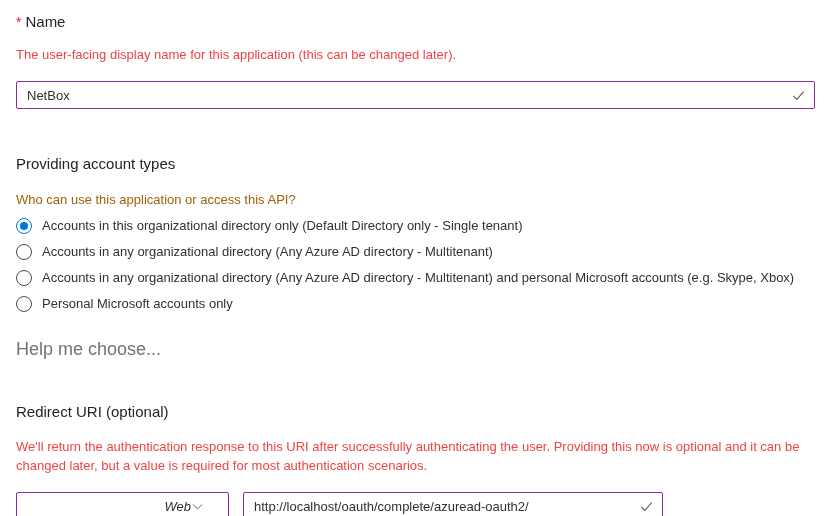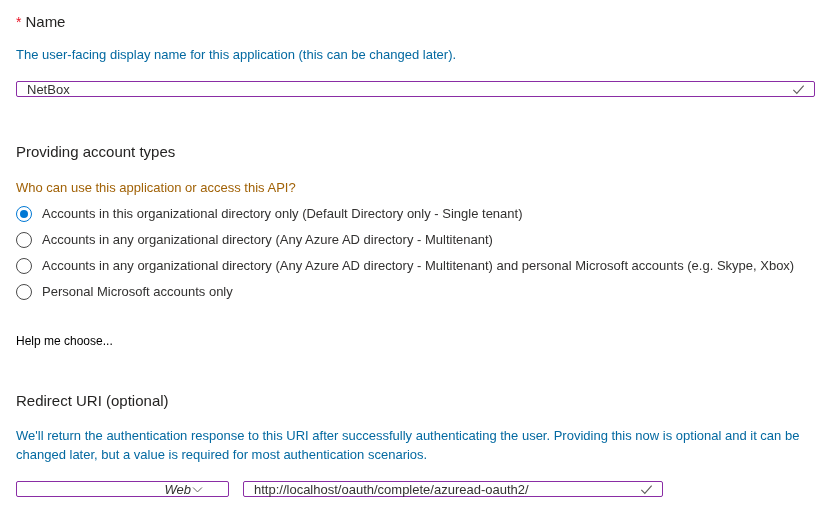--- a/index.html
+++ b/index.html
@@ -16,28 +16,28 @@
     font-size: 15px;
     line-height: 20px;
     color: #252423;
     font-weight: 400;
   }
   .required-marker { color: #e81123; margin-right: 4px; font-size: 14px; }
 
   .field-desc {
     font-size: 13px;
     line-height: 19px;
-    color: #0369a1;
+    color: #ef4444;
     max-width: 800px;
   }
 
   
   .field-box {
     display: flex; align-items: center;
-    height: 16px;
+    height: 28px;
     border: 1px solid #8a2da5;
     border-radius: 2px;
     background: #ffffff;
     padding: 0 8px 0 10px;
   }
   .field-box input {
     flex: 1 1 auto; min-width: 0;
     border: none; outline: none;
     font-family: "Liberation Sans", sans-serif;
     font-size: 13px; color: #323130;
@@ -66,23 +66,23 @@
     display: flex; align-items: center; justify-content: center;
     background: #fff;
   }
   .radio-row.selected .radio-circle { border-color: #0078d4; }
   .radio-dot { width: 8px; height: 8px; border-radius: 50%; background: transparent; }
   .radio-row.selected .radio-dot { background: #0078d4; }
   .radio-label { font-size: 13px; line-height: 16px; color: #323130; }
 
   .help-link {
     display: inline-block;
-    margin-top: 24px;
-    font-size: 12px;
-    color: #000000;
+    margin-top: 17px;
+    font-size: 18px;
+    color: #737373;
     text-decoration: none;
     cursor: pointer;
   }
 
   .redirect-section { margin-top: 42px; }
   .redirect-desc { margin-top: 15px; }
 
   .redirect-controls { display: flex; margin-top: 17px; }
   .platform-select {
     width: 213px;

